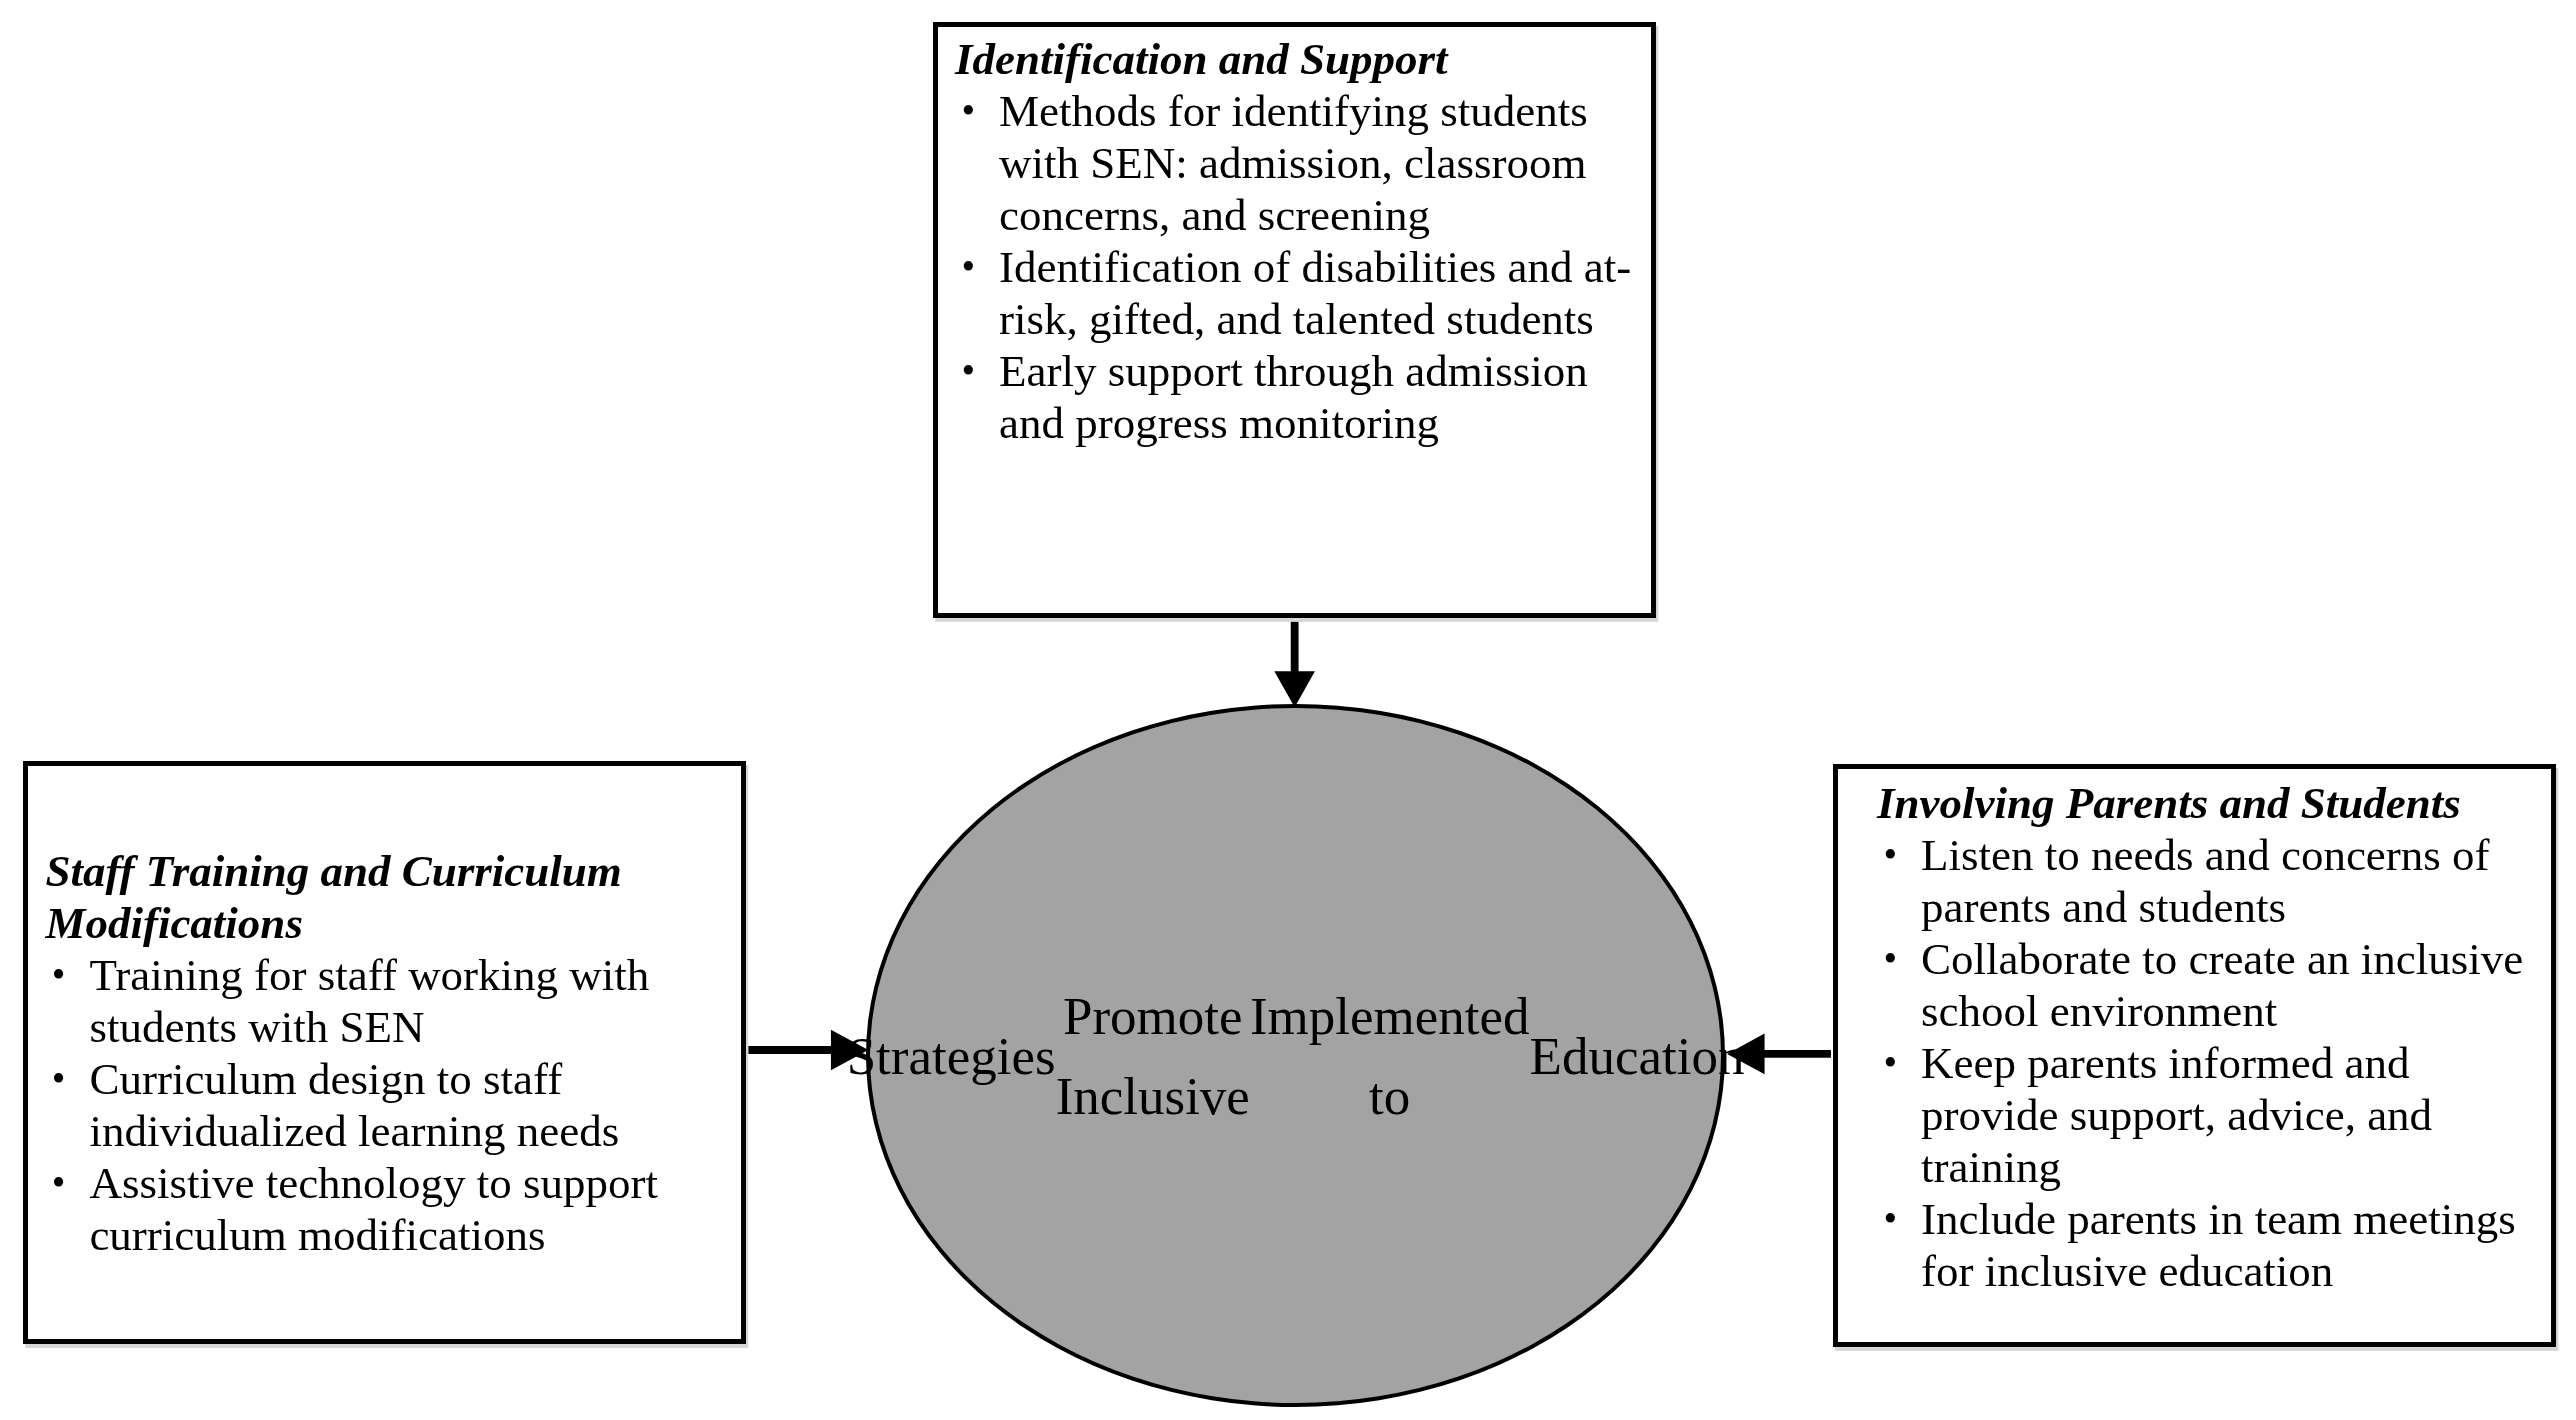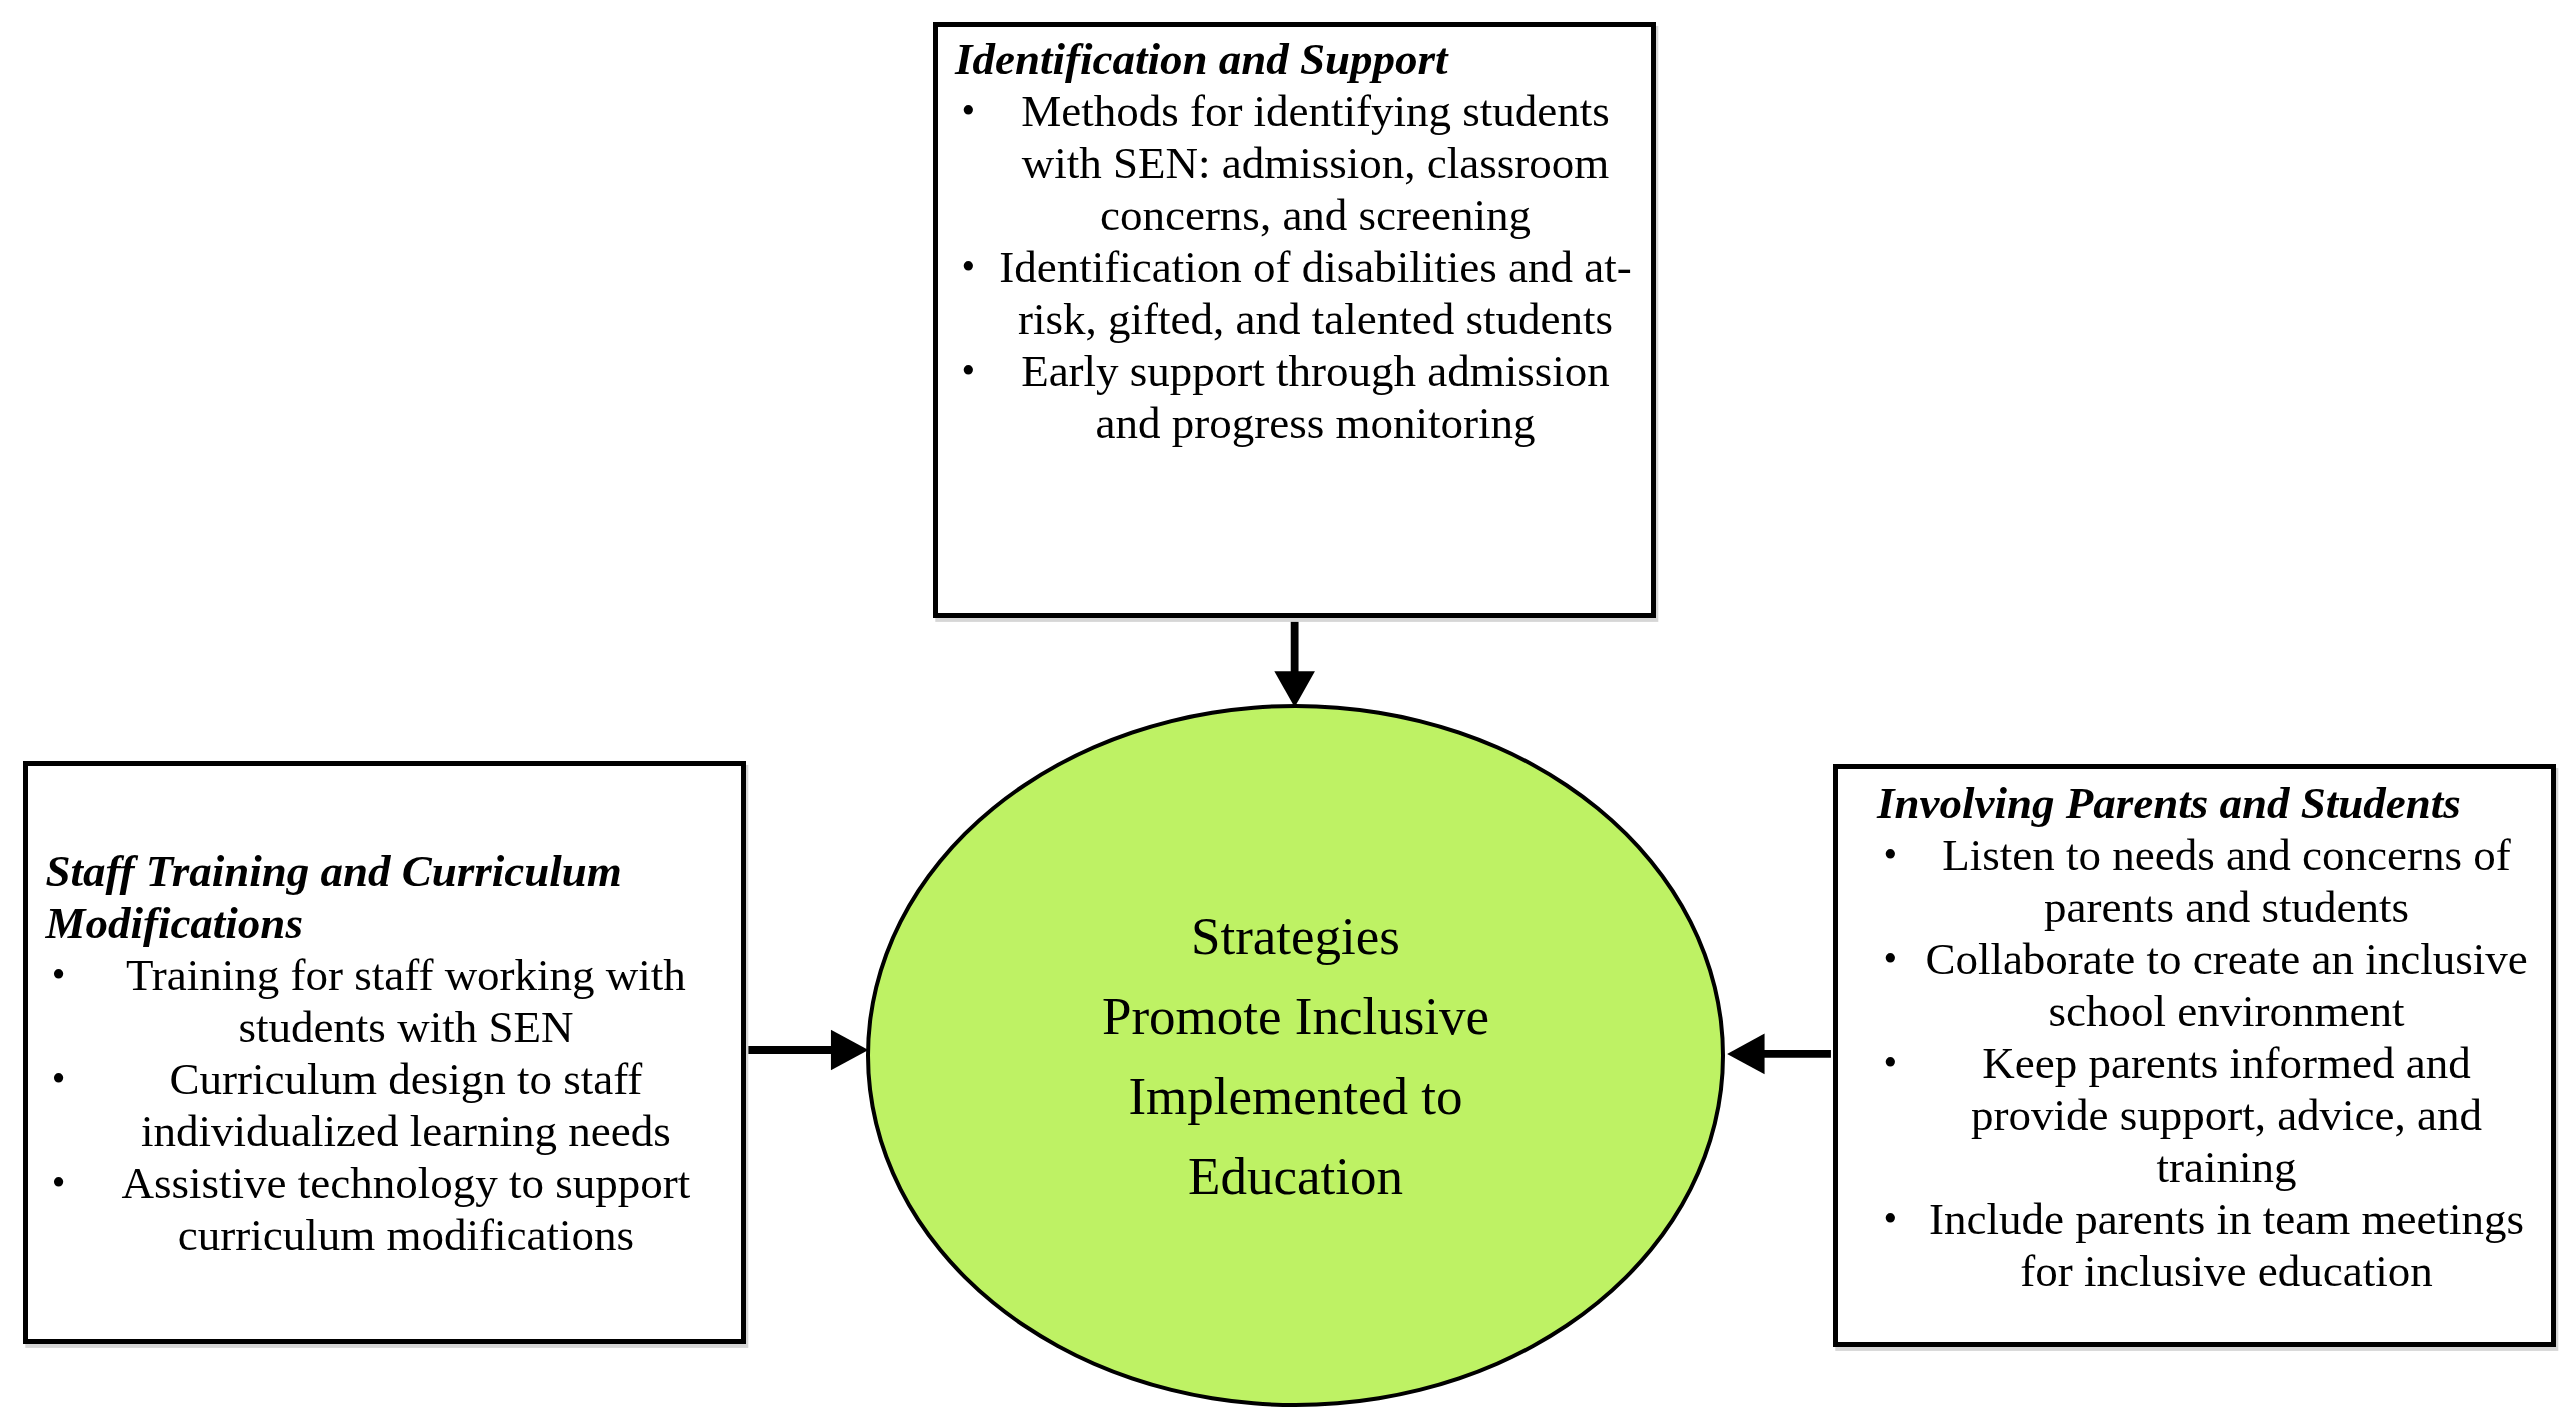--- a/index.html
+++ b/index.html
@@ -28,34 +28,34 @@
     padding-right: 20px;
     font-style: italic;
   }
   .bullet { display: flex; align-items: flex-start; }
   .bullet .marker {
     flex: 0 0 61px;
     padding-left: 23.4px;
     box-sizing: border-box;
     font-size: 39px;
   }
-  .bullet .btext { flex: 1 1 auto; padding-right: 19px; text-align: center; }
+  .bullet .btext { flex: 1 1 auto; padding-right: 19px; }
 
   .box-top    { left: 933px; top: 22px;  width: 723px; height: 596px; padding-top: 6.2px; }
   .box-left   { left: 23.4px;   top: 761px; width: 723px; height: 583px;
                 display: flex; flex-direction: column; justify-content: center; }
   .box-right  { left: 1833px; top: 764px; width: 723px; height: 583px; padding-top: 7.8px; padding-left: 22px; }
 
   .ellipse {
     position: absolute;
     left: 866px; top: 704px; width: 859px; height: 703px;
     border: 4.7px solid #000000;
     border-radius: 50%;
-    background: #bef264;
-    display: flex; flex-direction: column;
+    background: #a3a3a3;
+    display: flex; flex-direction: row;
     align-items: center; justify-content: center;
     text-align: center;
     font-size: 53px;
     line-height: 80px;
     box-sizing: border-box;
   }
 </style>
 </head>
 <body>
 

